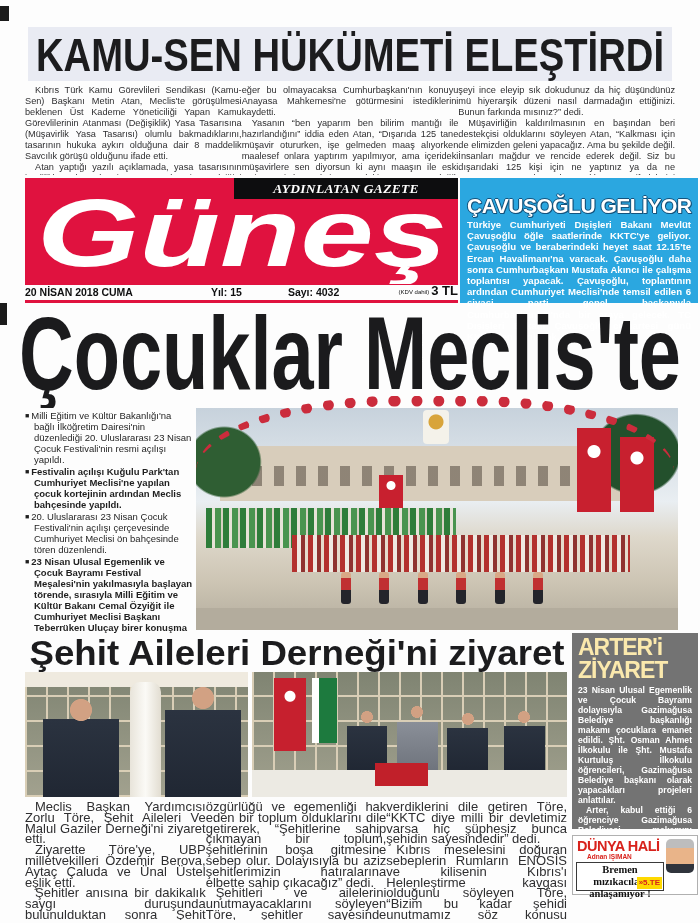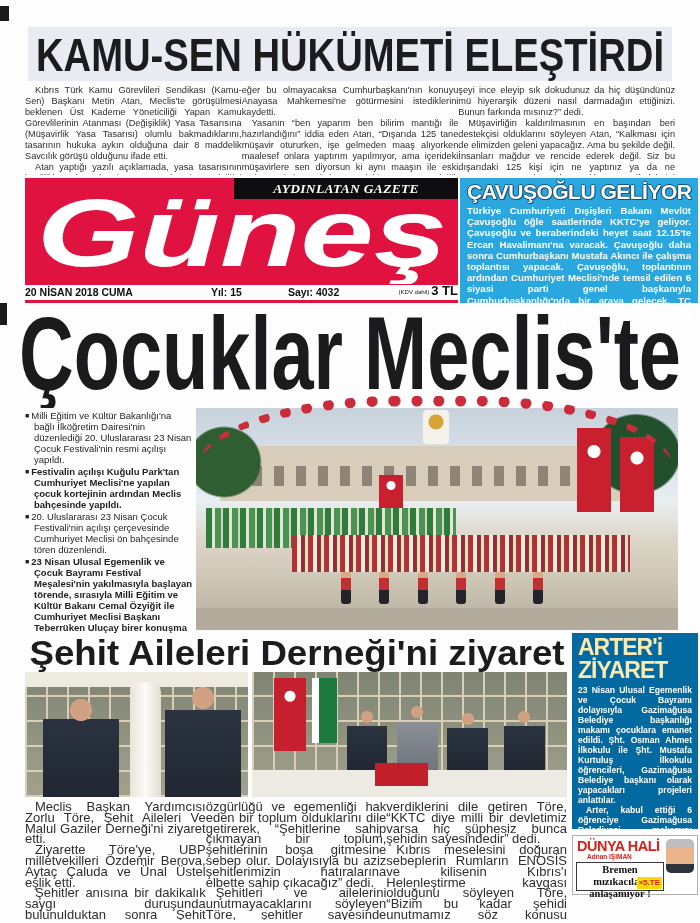--- a/index.html
+++ b/index.html
@@ -27,21 +27,21 @@
   .logo-t{font-family:"Liberation Sans",sans-serif;font-style:italic;font-weight:bold;fill:#fff;font-size:96px;}
   .datebar{left:25px;top:285px;width:433px;height:13px;display:flex;align-items:flex-end;color:#0f0f10;}
   .db{font-weight:bold;font-size:10.5px;}
   .db-year{margin-left:78px;}
   .db-issue{margin-left:46px;}
   .kdv{margin-left:auto;font-size:6px;align-self:center;}
   .price{font-weight:bold;font-size:13px;margin-left:2px;}
   .redrule{left:25px;top:300px;width:433px;height:3px;background:#e0123f;}
   
   .bluebox{left:460px;top:178px;width:238px;height:125px;background:#2ba7e0;
-           padding:2px 7px 0;box-sizing:border-box;}
+           padding:16px 7px 0;box-sizing:border-box;}
   .bb-title{font-size:21px;font-weight:800;color:#fff;text-align:center;letter-spacing:-.5px;white-space:nowrap;
             text-shadow:-1px 0 #14537d,1px 0 #14537d,0 -1px #14537d,0 1px #14537d,1px 1px #14537d;}
   .bb-body{margin:1px 0 0;font-size:9.6px;font-weight:bold;color:#fff;text-align:justify;line-height:11.2px;}
   
   .mainhead{left:10px;top:302px;width:680px;height:106px;}
   .h2{font-family:"Liberation Sans",sans-serif;font-weight:bold;fill:#1b1b1d;font-size:103px;}
   
   .bullets{left:25px;top:410px;width:168px;height:224px;font-size:9.5px;line-height:11px;color:#1f1f1f;overflow:hidden;}
   .bullet{margin:0 0 1px;padding-left:9px;text-indent:-9px;}
   .bullet .sq{font-size:7px;margin-right:2px;vertical-align:1px;}
@@ -92,21 +92,21 @@
       background:linear-gradient(90deg,#e8e4da,#fbfaf6,#e2ddd1);}
   .p3-flag-red{position:absolute;left:7%;top:5%;width:10%;height:58%;background:#c6202e;
       background-image:radial-gradient(circle at 50% 25%,#fff 0 5px,transparent 6px);}
   .p3-flag-green{position:absolute;left:19%;top:5%;width:8%;height:52%;
       background:linear-gradient(90deg,#fff 0 30%,#1d7a3e 30%);}
   .p3-table{position:absolute;left:0;bottom:0;width:100%;height:22%;background:#eceae3;}
   .p3-cloth{position:absolute;left:39%;bottom:9%;width:17%;height:18%;background:#c1202a;}
   
   .bottom-cols{left:25px;top:802px;width:542px;height:118px;font-size:13px;line-height:10.8px;overflow:hidden;}
   
-  .arter{left:572px;top:633px;width:126px;height:196px;background:#0369a1;padding:3px 6px;box-sizing:border-box;overflow:hidden;}
+  .arter{left:572px;top:633px;width:126px;height:196px;background:#737373;padding:3px 6px;box-sizing:border-box;overflow:hidden;}
   .arter-title{font-size:23px;line-height:23px;font-weight:800;color:#fbe9ad;letter-spacing:-1px;}
   .arter-body{margin:3px 0 0;font-size:8.6px;line-height:10px;font-weight:bold;color:#fff;text-align:justify;}
   .arter-body.ind{text-indent:8px;margin-top:0;}
   
   .dunya{left:572px;top:835px;width:126px;height:60px;background:#fff;border:1px solid #b0b0b0;box-sizing:border-box;}
   .dh-title{position:absolute;left:4px;top:2px;font-size:14.5px;font-weight:800;color:#d8221c;letter-spacing:-.5px;}
   .dh-author{position:absolute;left:14px;top:17px;font-size:6.5px;font-weight:bold;color:#d8221c;}
   .dh-face{position:absolute;right:3px;top:3px;width:28px;height:34px;border-radius:5px;
       background:linear-gradient(#bdbdbd 0 26%,#e9b489 26% 74%,#30343c 74%);}
   .dh-body{position:absolute;left:3px;top:26px;width:88px;height:29px;border:1px solid #3a3a3a;

